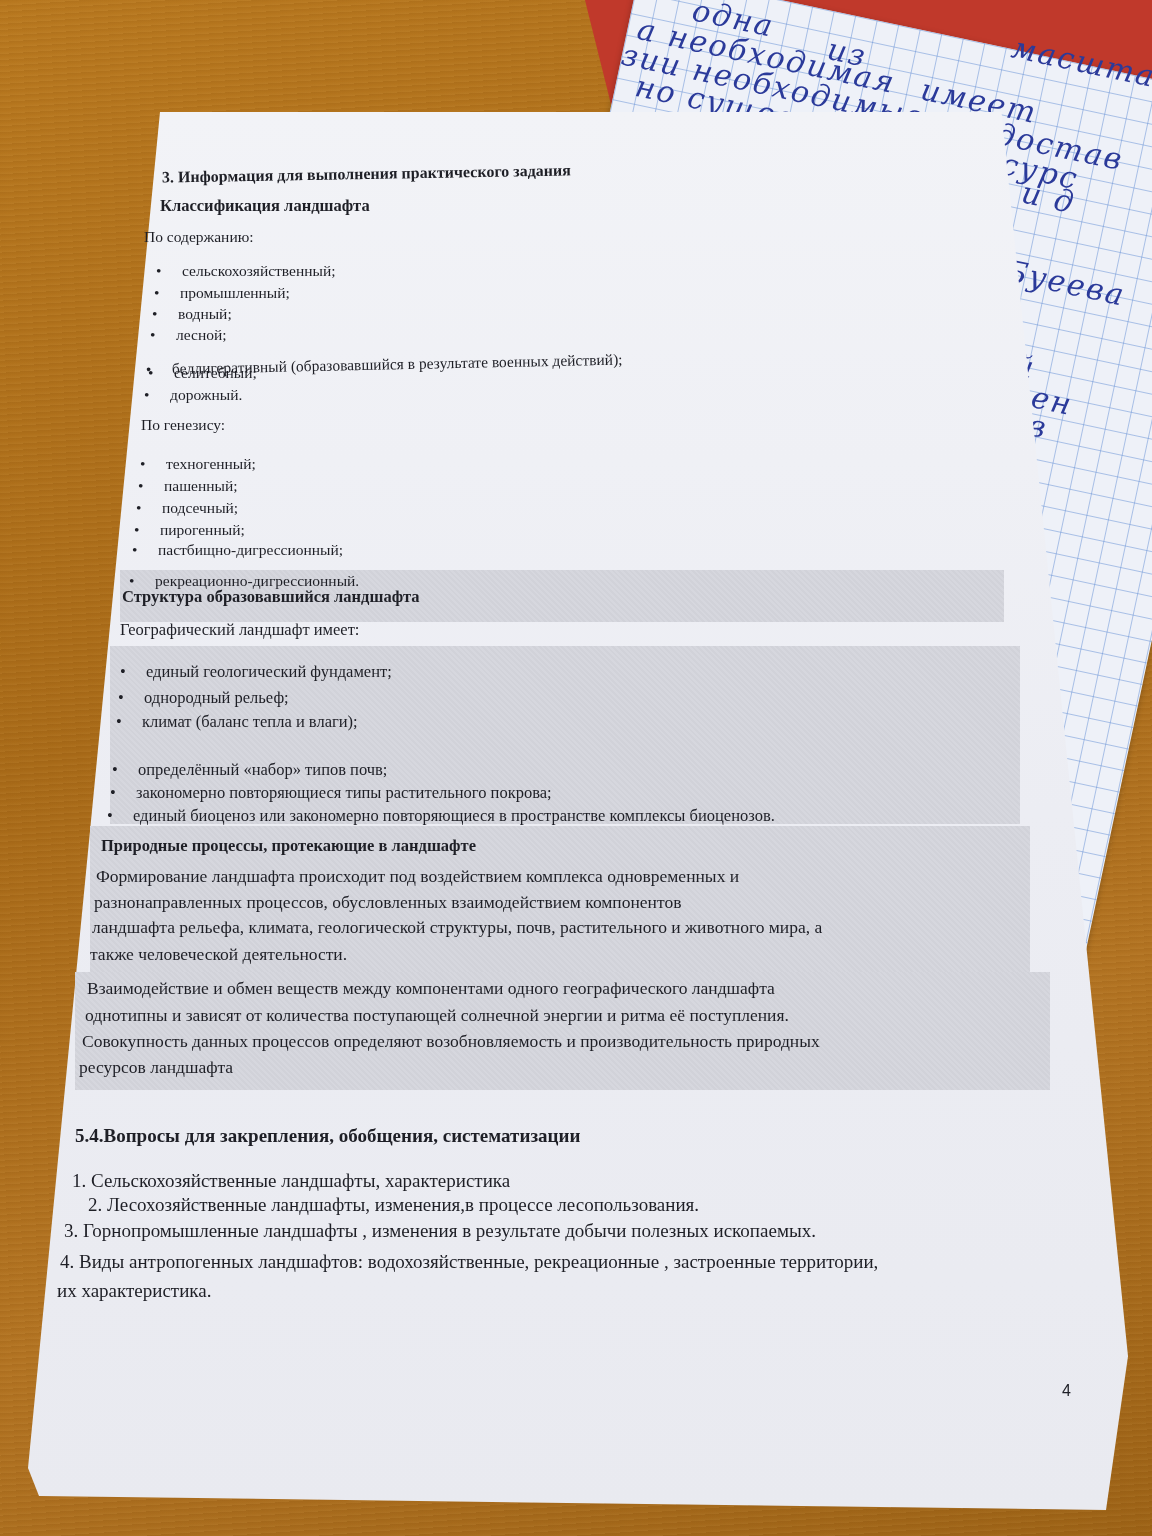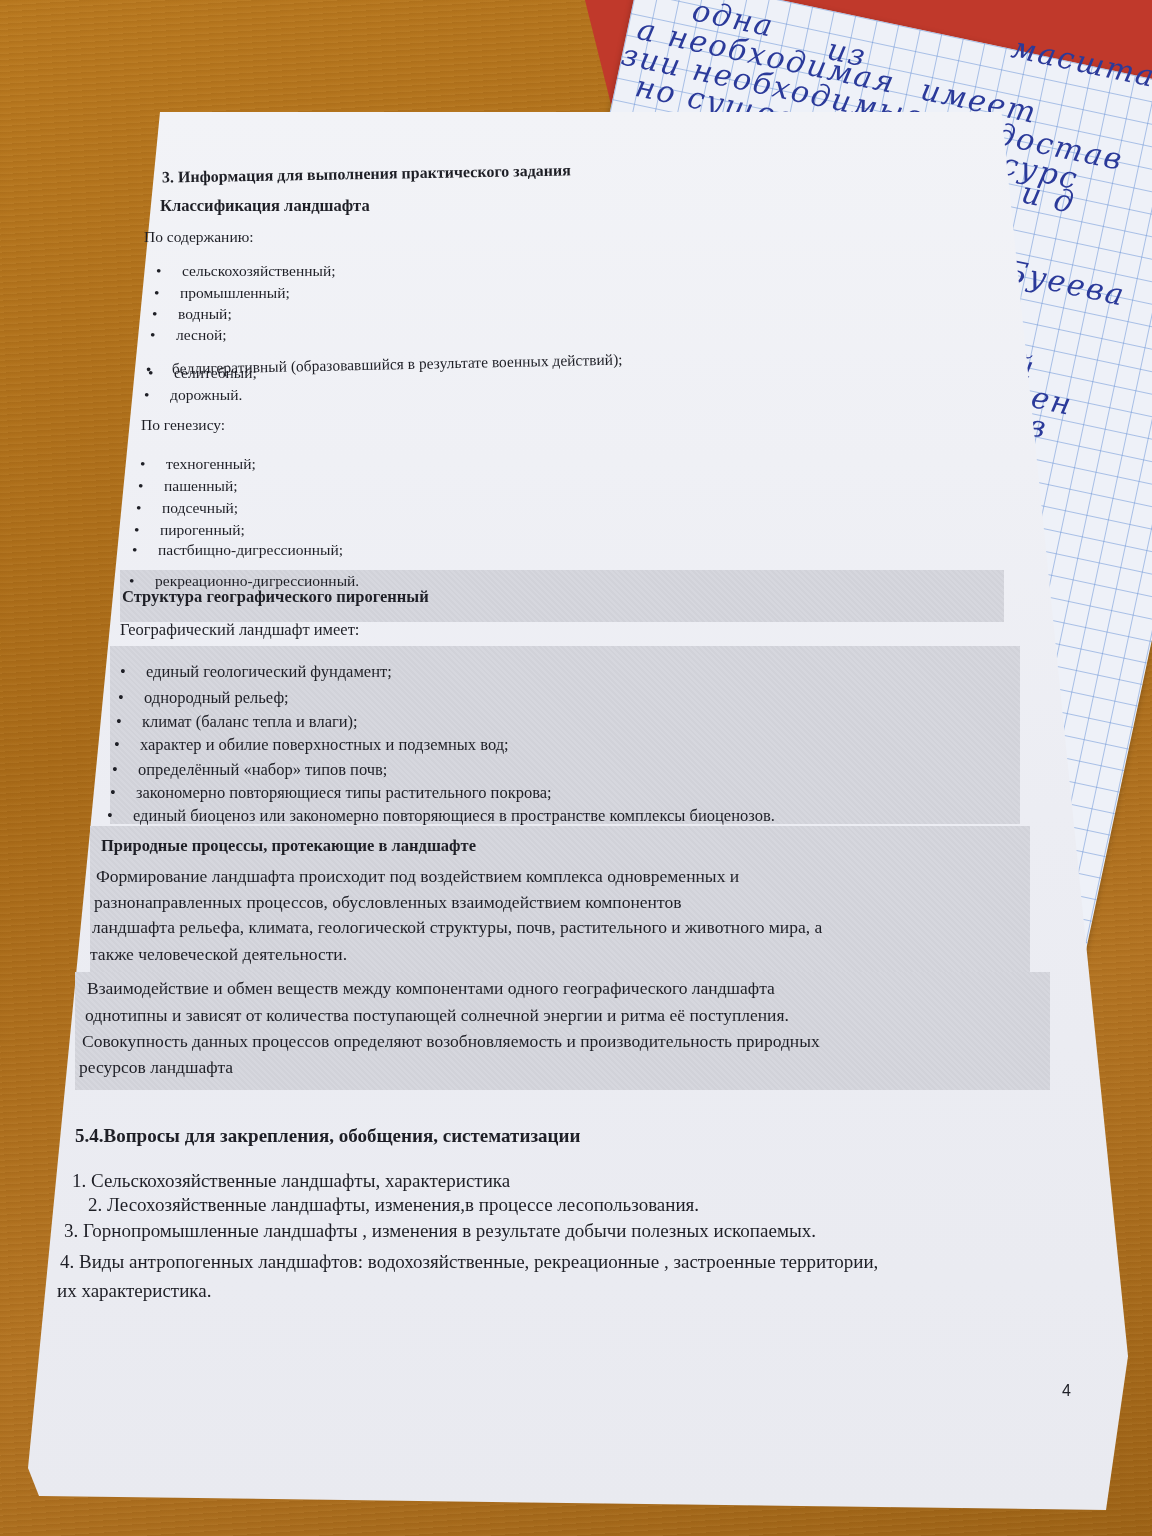--- a/index.html
+++ b/index.html
@@ -107,27 +107,26 @@
   <div class="line t16 bullet" style="left:170px;top:386px;">дорожный.</div>
 
   <div class="line t16" style="left:141px;top:416px;">По генезису:</div>
   <div class="line t16 bullet" style="left:166px;top:455px;">техногенный;</div>
   <div class="line t16 bullet" style="left:164px;top:477px;">пашенный;</div>
   <div class="line t16 bullet" style="left:162px;top:499px;">подсечный;</div>
   <div class="line t16 bullet" style="left:160px;top:521px;">пирогенный;</div>
   <div class="line t16 bullet" style="left:158px;top:541px;">пастбищно-дигрессионный;</div>
   <div class="line t16 bullet" style="left:155px;top:563px;margin-top:9px;">рекреационно-дигрессионный.</div>
 
-  <div class="line h-bold-lg" style="left:122px;top:587px;">Структура географического пирогенный</div>
+  <div class="line h-bold-lg" style="left:122px;top:587px;">Структура образовавшийся ландшафта</div>
   <div class="line t17" style="left:120px;top:620px;">Географический ландшафт имеет:</div>
 
   <div class="line t17 bullet" style="left:146px;top:662px;">единый геологический фундамент;</div>
   <div class="line t17 bullet" style="left:144px;top:688px;">однородный рельеф;</div>
   <div class="line t17 bullet" style="left:142px;top:712px;">климат (баланс тепла и влаги);</div>
-  <div class="line t17 bullet" style="left:140px;top:735px;">характер и обилие поверхностных и подземных вод;</div>
   <div class="line t17 bullet" style="left:138px;top:760px;">определённый «набор» типов почв;</div>
   <div class="line t17 bullet" style="left:136px;top:783px;">закономерно повторяющиеся типы растительного покрова;</div>
   <div class="line t17 bullet" style="left:133px;top:806px;">единый биоценоз или закономерно повторяющиеся в пространстве комплексы биоценозов.</div>
 
   <div class="line h-bold-lg" style="left:101px;top:836px;">Природные процессы, протекающие в ландшафте</div>
   <div class="line t18" style="left:96px;top:866px;">Формирование ландшафта происходит под воздействием комплекса одновременных и</div>
   <div class="line t18" style="left:94px;top:892px;">разнонаправленных процессов, обусловленных взаимодействием компонентов</div>
   <div class="line t18" style="left:92px;top:917px;">ландшафта рельефа, климата, геологической структуры, почв, растительного и животного мира, а</div>
   <div class="line t18" style="left:90px;top:944px;">также человеческой деятельности.</div>
 

